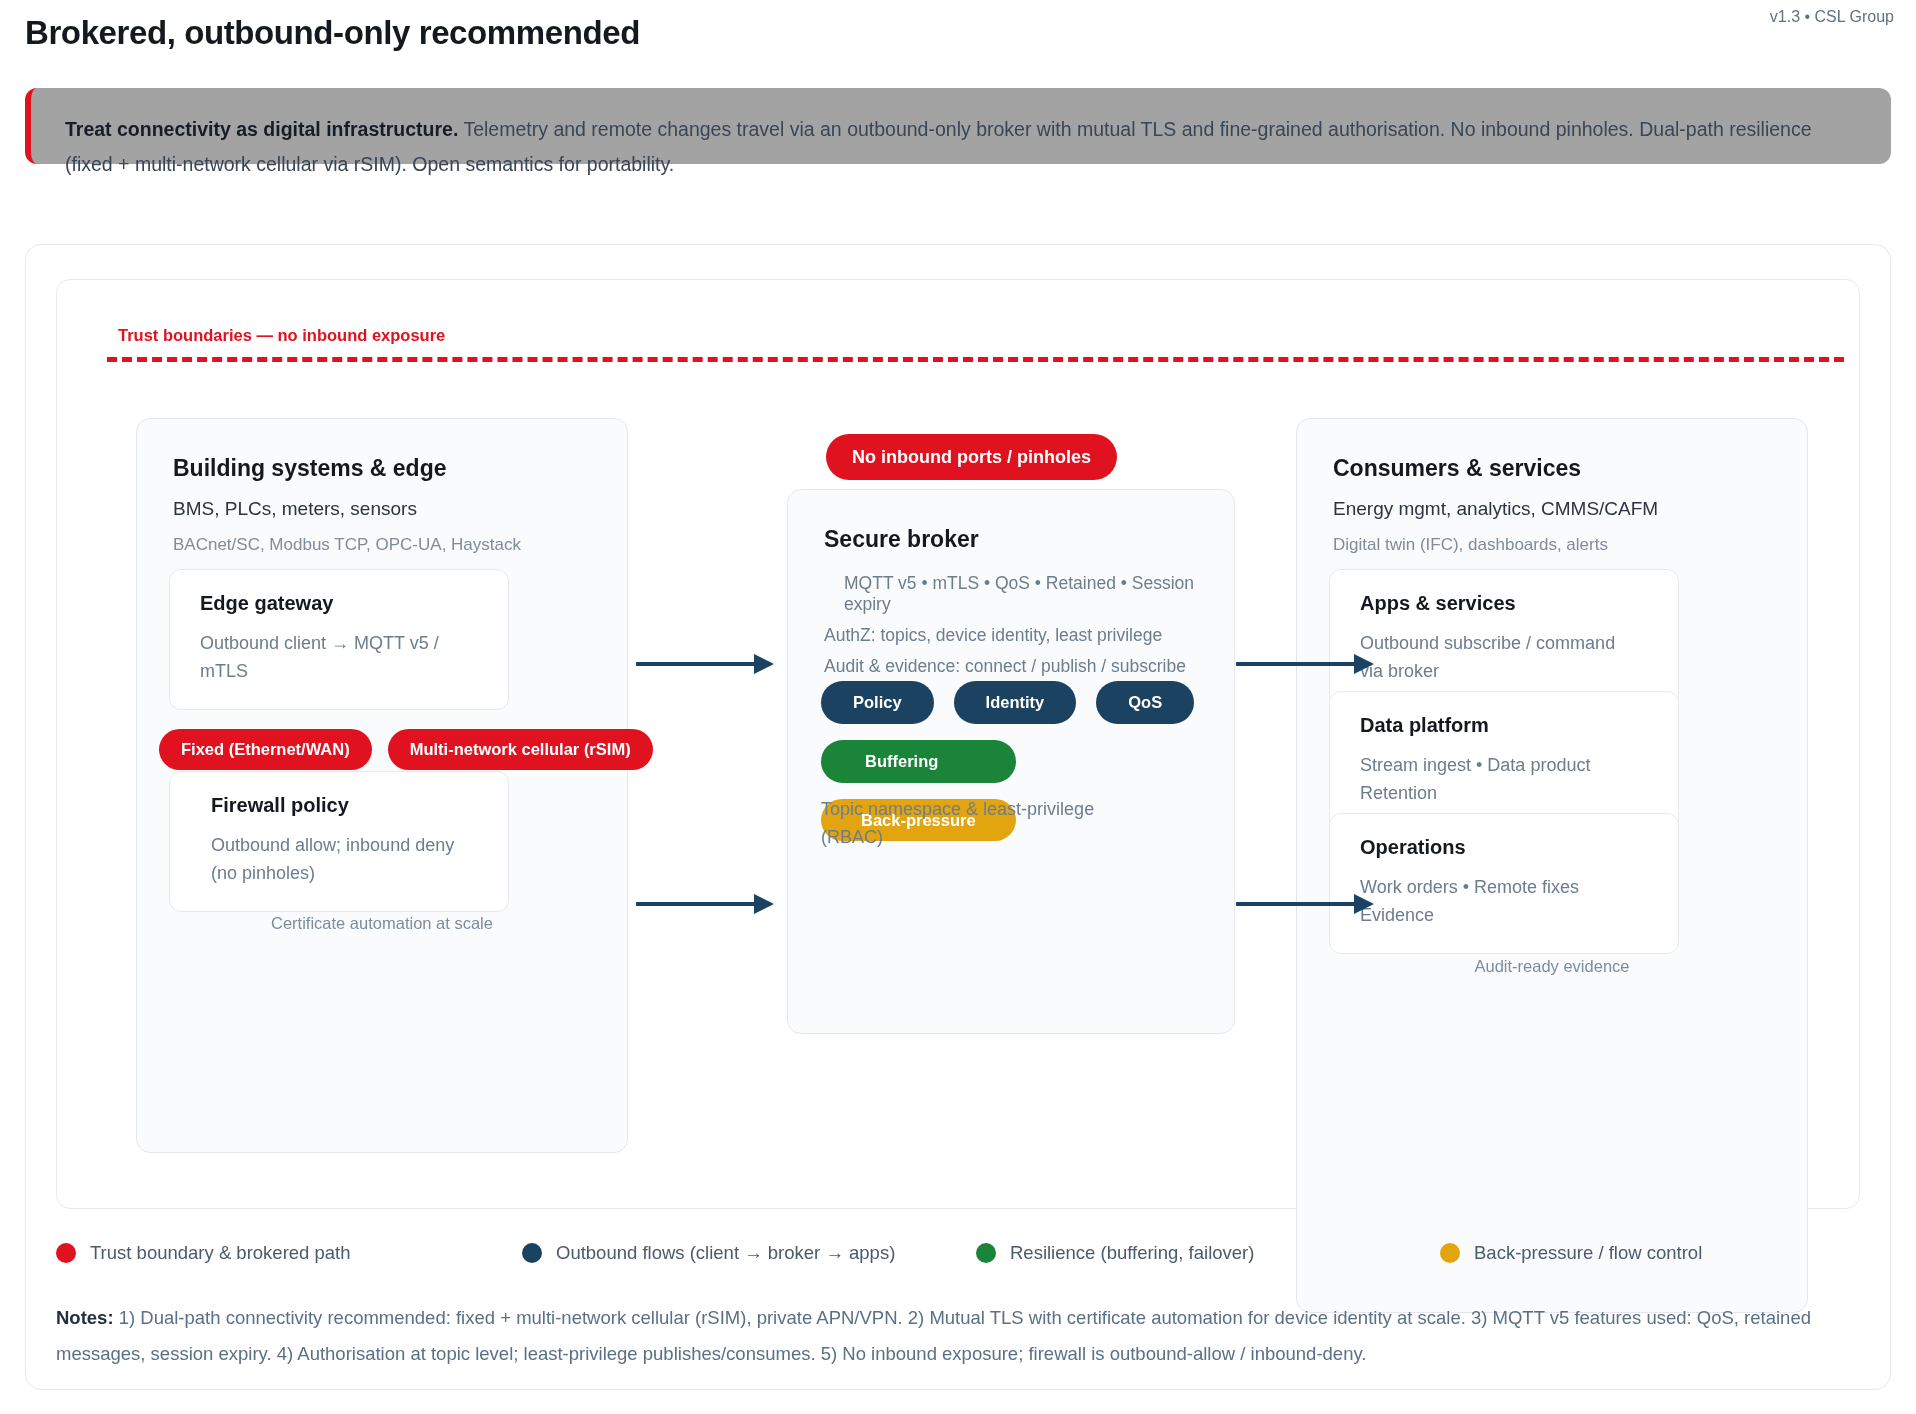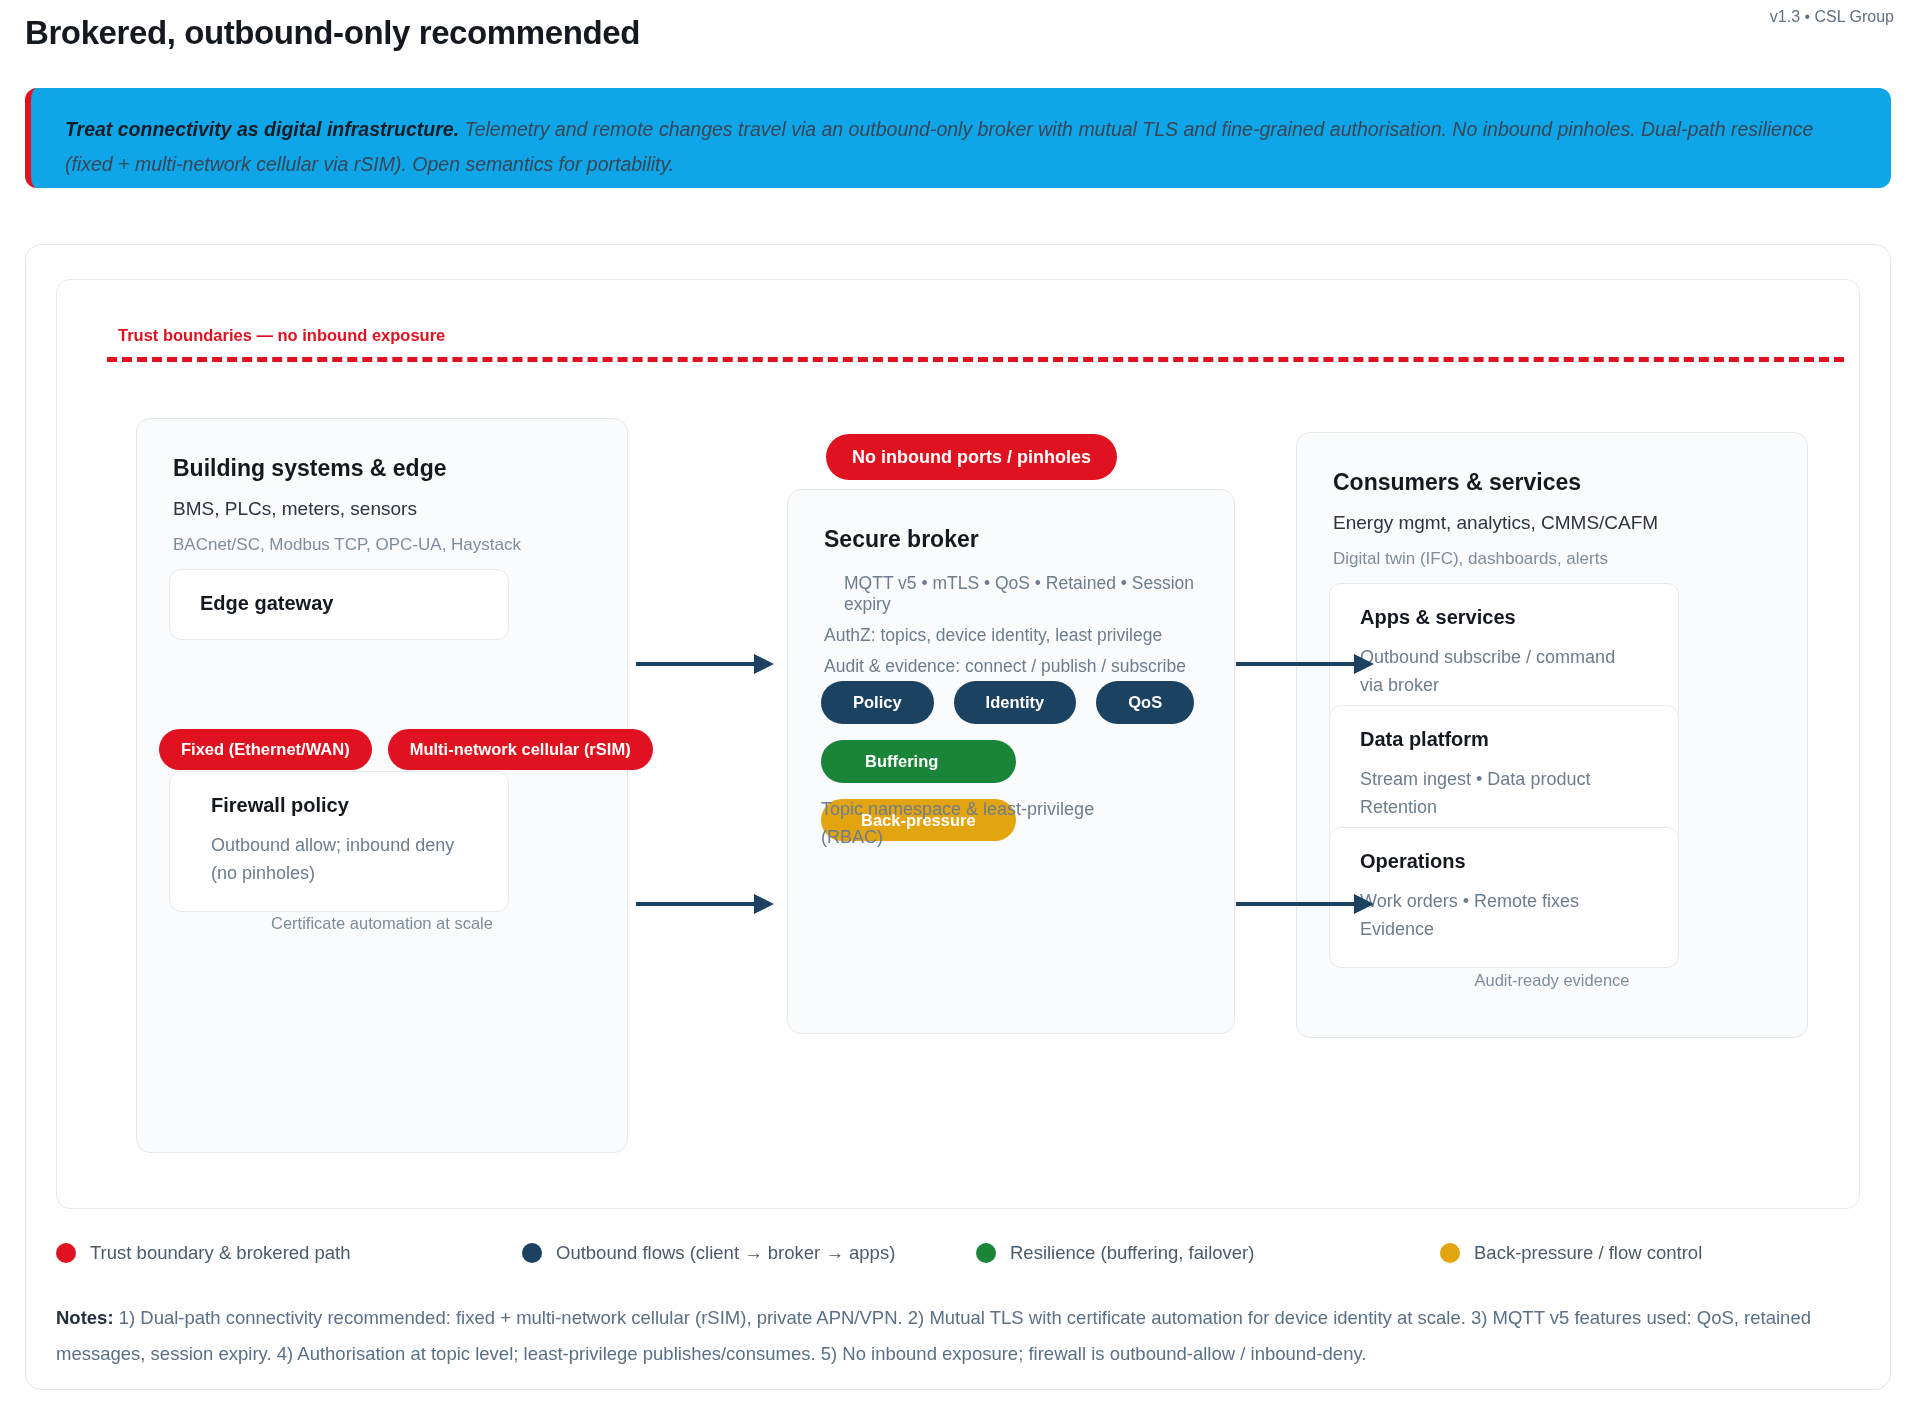--- a/index.html
+++ b/index.html
@@ -20,26 +20,25 @@
     color: #14181f;
   }
   .hdr-meta {
     position: absolute; right: 22px; top: 8px;
     font-size: 16px; color: #5f7183;
   }
 
   
   .callout {
     position: absolute; left: 25px; top: 88px;
-    width: 1866px; height: 100px;
-    background: #0ea5e9;
+    width: 1866px; height: 76px;
+    background: #a3a3a3;
     border-radius: 12px;
     border-left: 6px solid #e0121f;
     padding: 24px 34px 0 34px;
-    font-style: italic;
   }
   .callout p {
     font-size: 19.5px; line-height: 35px; color: #394655;
   }
   .callout b { color: #171d26; font-weight: bold; }
 
   
   .frame-outer {
     position: absolute; left: 25px; top: 244px;
     width: 1866px; height: 1146px;
@@ -65,21 +64,21 @@
   }
 
   
   .col {
     position: absolute;
     background: #fafbfc;
     border: 1px solid #e4e7ec;
     border-radius: 14px;
   }
   .col-left   { left: 136px;  top: 418px; width: 492px;  height: 735px; }
-  .col-right  { left: 1296px; top: 418px; width: 512px;  height: 606px; margin-top: 14px; }
+  .col-right  { left: 1296px; top: 418px; width: 512px;  height: 895px; }
   .col-mid    { left: 787px;  top: 489px; width: 448px;  height: 545px;
                 background: #fafbfc; }
 
   .col-title {
     font-size: 23px; font-weight: bold; color: #14181f;
   }
   .col-sub {
     font-size: 19px; color: #2b3440; margin-top: 16px;
   }
   .col-meta {
@@ -169,20 +168,21 @@
 
   <div class="col col-left">
     <div class="col-pad">
       <div class="col-title">Building systems &amp; edge</div>
       <div class="col-sub">BMS, PLCs, meters, sensors</div>
       <div class="col-meta">BACnet/SC, Modbus TCP, OPC-UA, Haystack</div>
     </div>
 
     <div class="card" style="position:absolute; left:32px; top:150px; width:340px;">
       <div class="card-title">Edge gateway</div>
+      <div class="card-line">Outbound client → MQTT v5 / mTLS</div>
     </div>
 
     <div class="pill-row" style="left:22px; top:310px;">
       <span class="pill pill-red">Fixed (Ethernet/WAN)</span>
       <span class="pill pill-red">Multi-network cellular (rSIM)</span>
     </div>
 
     <div class="card" style="position:absolute; left:32px; top:352px; width:340px;padding-left:41px;">
       <div class="card-title">Firewall policy</div>
       <div class="card-line">Outbound allow; inbound deny</div>

